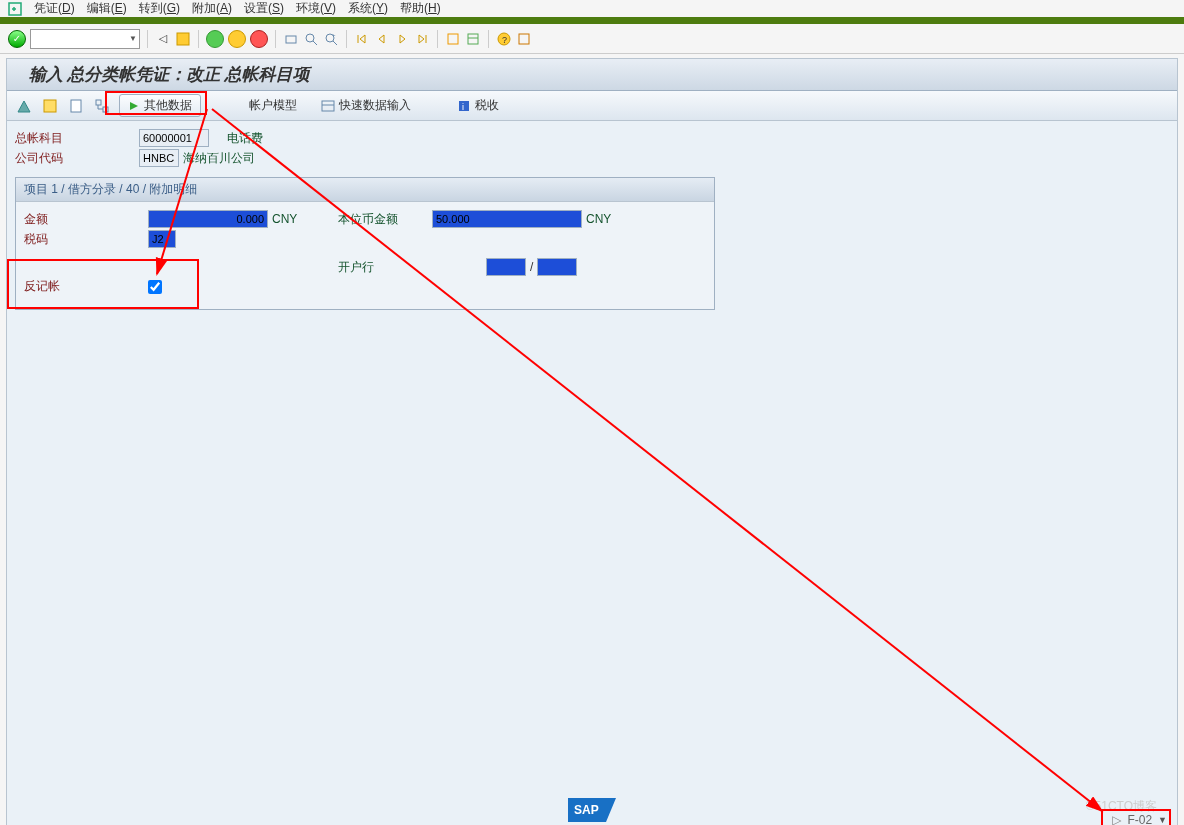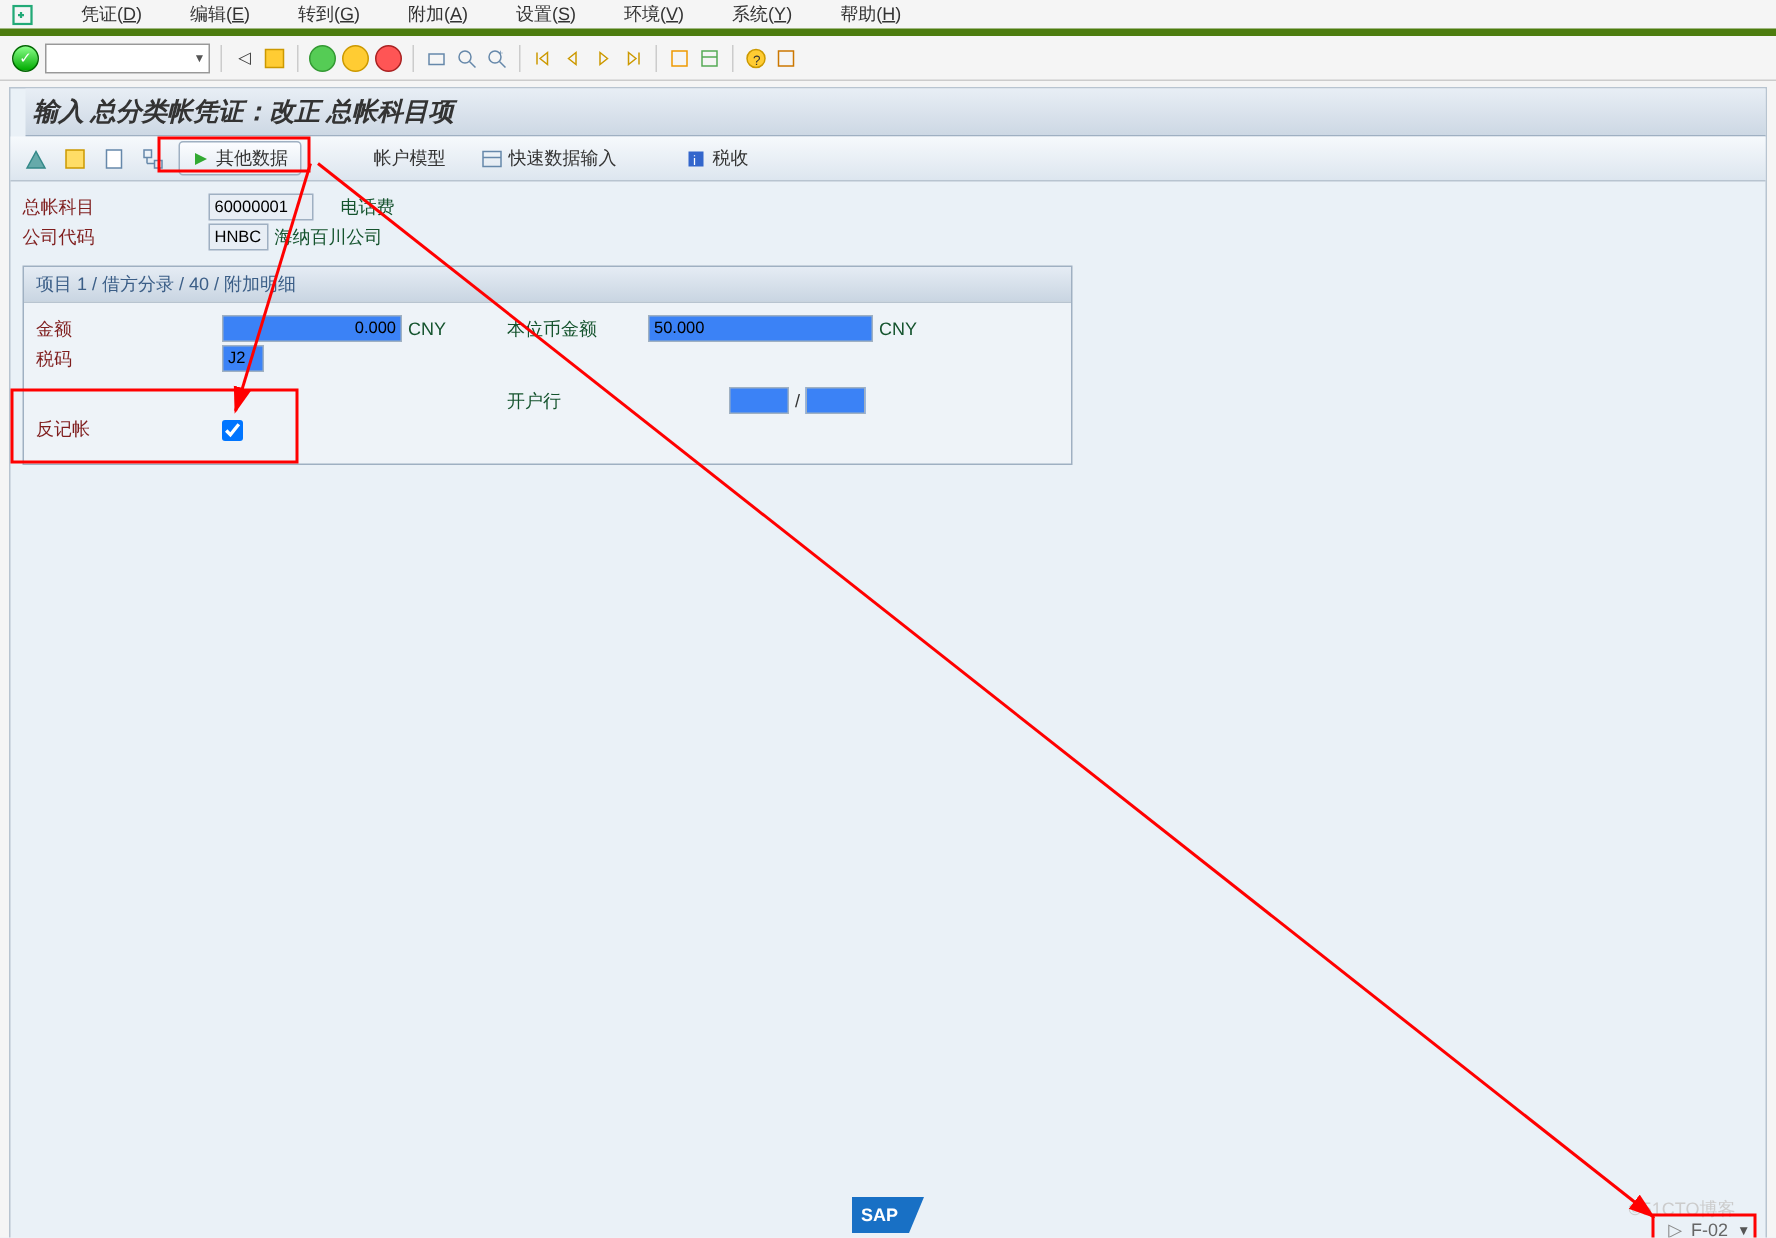--- a/index.html
+++ b/index.html
@@ -1,37 +1,37 @@
 <!DOCTYPE html>
 <html><head>
 <meta charset="utf-8">
 <style>
   * { box-sizing: border-box; margin: 0; padding: 0; }
   body { font-family: "Microsoft YaHei", Arial, sans-serif; font-size: 12px; background: #f5f5f5; color: #333; width: 1184px; height: 825px; position: relative; overflow: hidden; }
-  .menu-bar { display: flex; align-items: center; height: 24px; background: #f5f5f5; border-bottom: 5px solid #4d7c0f; padding: 2px 8px; gap: 32px; }
+  .menu-bar { display: flex; align-items: center; height: 24px; background: #f5f5f5; border-bottom: 7px solid #4d7c0f; padding: 2px 8px; gap: 12px; }
   .menu-bar .menu-icon { width: 14px; height: 14px; display: inline-block; }
   .menu-item { cursor: pointer; font-size: 12px; }
   .menu-item u { text-decoration: underline; }
   .toolbar { display: flex; align-items: center; height: 30px; background: #f5f5f5; border-bottom: 1px solid #ccc; padding: 2px 8px; gap: 4px; }
   .round-btn { width: 18px; height: 18px; border-radius: 50%; border: 1px solid #888; display: inline-flex; align-items: center; justify-content: center; background: #fff; font-size: 10px; }
   .green-check { background: linear-gradient(#8f8, #0a0); color: #fff; border: 1px solid #060; }
   .combo { width: 110px; height: 20px; border: 1px solid #999; background: #fff; display: inline-flex; align-items: center; justify-content: flex-end; padding-right: 2px; }
   .combo .arrow { font-size: 8px; color: #555; }
   .divider { width: 1px; height: 18px; background: #ccc; margin: 0 3px; }
   .tb-icon { width: 16px; height: 16px; display: inline-flex; align-items: center; justify-content: center; border: 1px solid transparent; font-size: 11px; }
   .main-area { background: #eaf1f7; border: 1px solid #b8c4d0; margin: 4px 6px; padding: 0; height: 772px; position: relative; }
-  .title-bar { background: linear-gradient(#e8eef5, #cdd8e4); border-bottom: 1px solid #9fb0c2; padding: 4px 5px; font-family: "SimSun", serif; font-style: italic; font-weight: bold; font-size: 17px; color: #333; margin-left: 10px; }
+  .title-bar { background: linear-gradient(#e8eef5, #cdd8e4); border-bottom: 1px solid #9fb0c2; padding: 4px 22px; font-family: "SimSun", serif; font-style: italic; font-weight: bold; font-size: 17px; color: #333; }
   .app-toolbar { background: linear-gradient(#f6f9fc, #dde6ef); border-bottom: 1px solid #b8c4d0; padding: 4px 8px; display: flex; align-items: center; gap: 8px; height: 30px; }
   .icon-btn { width: 18px; height: 18px; display: inline-flex; align-items: center; justify-content: center; }
   .app-btn { display: inline-flex; align-items: center; gap: 4px; padding: 2px 8px; border: 1px solid #9fb0c2; background: linear-gradient(#fcfdff, #e3ebf3); border-radius: 3px; cursor: pointer; }
   .highlight-box { border: 2px solid red; position: absolute; pointer-events: none; }
   .content { padding: 6px 8px; }
   .form-row { display: flex; align-items: center; margin: 2px 0; gap: 4px; }
   .form-label { width: 120px; color: #7f1d1d; font-size: 12px; }
-  .inp { border: 1px solid #9fb0c2; background: #3b82f6; height: 18px; padding: 0 3px; font-size: 11px; }
+  .inp { border: 1px solid #9fb0c2; background: #1d4ed8; height: 18px; padding: 0 3px; font-size: 11px; }
   .readonly { background: #e8eef5; }
   .group { border: 1px solid #9fb0c2; background: #eef3f8; margin-top: 10px; width: 700px; }
   .group-header { background: linear-gradient(#e5ecf4, #c9d5e2); border-bottom: 1px solid #b8c4d0; padding: 3px 8px; color: #3b5e87; font-size: 12px; }
   .group-body { padding: 6px 8px 12px 8px; }
   .chk { width: 14px; height: 14px; }
   .blue-label { color: #14532d; }
   .footer-brand { position: absolute; bottom: 4px; left: 50%; transform: translateX(-50%); }
   .footer-right { position: absolute; bottom: 2px; right: 10px; display: flex; align-items: center; gap: 6px; color: #666; }
   .watermark { position: absolute; bottom: 14px; right: 20px; color: #ccc; font-size: 12px; }
   svg.red-arrow { position: absolute; top: 0; left: 0; width: 100%; height: 100%; pointer-events: none; }

